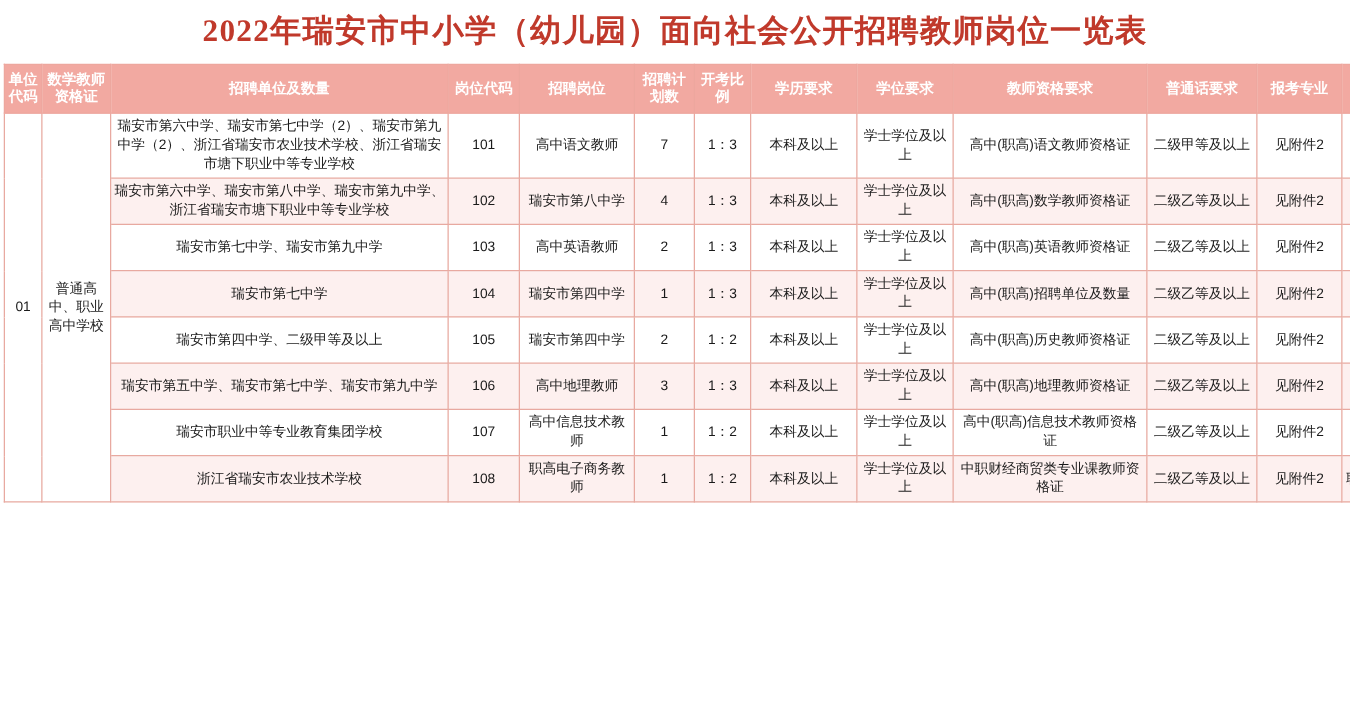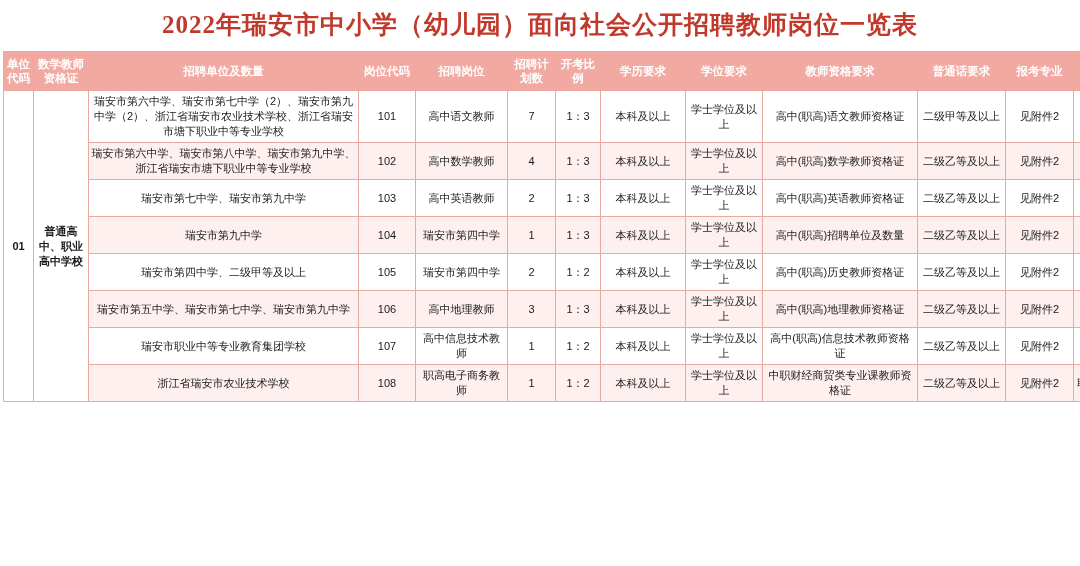--- a/index.html
+++ b/index.html
@@ -55,21 +55,20 @@
   tr.shade td {
     background: #fdf0ef;
   }
   tr.plain td {
     background: #ffffff;
   }
   td.unitcode, td.category {
     background: #ffffff;
     font-size: 12px;
     line-height: 17px;
-    font-weight: bold;
   }
   td.name {
     text-align: center;
     padding-left: 4px;
     padding-right: 4px;
     line-height: 16px;
     margin-left: 48px;
   }
   .c-unitcode { width: 30px; }
   .c-category { width: 55px; }
@@ -137,21 +136,21 @@
         <td>本科及以上</td>
         <td>学士学位及以上</td>
         <td>高中(职高)语文教师资格证</td>
         <td>二级甲等及以上</td>
         <td>见附件2</td>
         <td></td>
       </tr>
       <tr class="shade">
         <td class="name">瑞安市第六中学、瑞安市第八中学、瑞安市第九中学、浙江省瑞安市塘下职业中等专业学校</td>
         <td>102</td>
-        <td>高中数学教师</td>
+        <td>瑞安市第八中学</td>
         <td>4</td>
         <td>1：3</td>
         <td>本科及以上</td>
         <td>学士学位及以上</td>
         <td>高中(职高)数学教师资格证</td>
         <td>二级乙等及以上</td>
         <td>见附件2</td>
         <td></td>
       </tr>
       <tr class="plain">
@@ -161,21 +160,21 @@
         <td>2</td>
         <td>1：3</td>
         <td>本科及以上</td>
         <td>学士学位及以上</td>
         <td>高中(职高)英语教师资格证</td>
         <td>二级乙等及以上</td>
         <td>见附件2</td>
         <td></td>
       </tr>
       <tr class="shade">
-        <td class="name">瑞安市第九中学</td>
+        <td class="name">瑞安市第七中学</td>
         <td>104</td>
         <td>瑞安市第四中学</td>
         <td>1</td>
         <td>1：3</td>
         <td>本科及以上</td>
         <td>学士学位及以上</td>
         <td>高中(职高)招聘单位及数量</td>
         <td>二级乙等及以上</td>
         <td>见附件2</td>
         <td></td>

